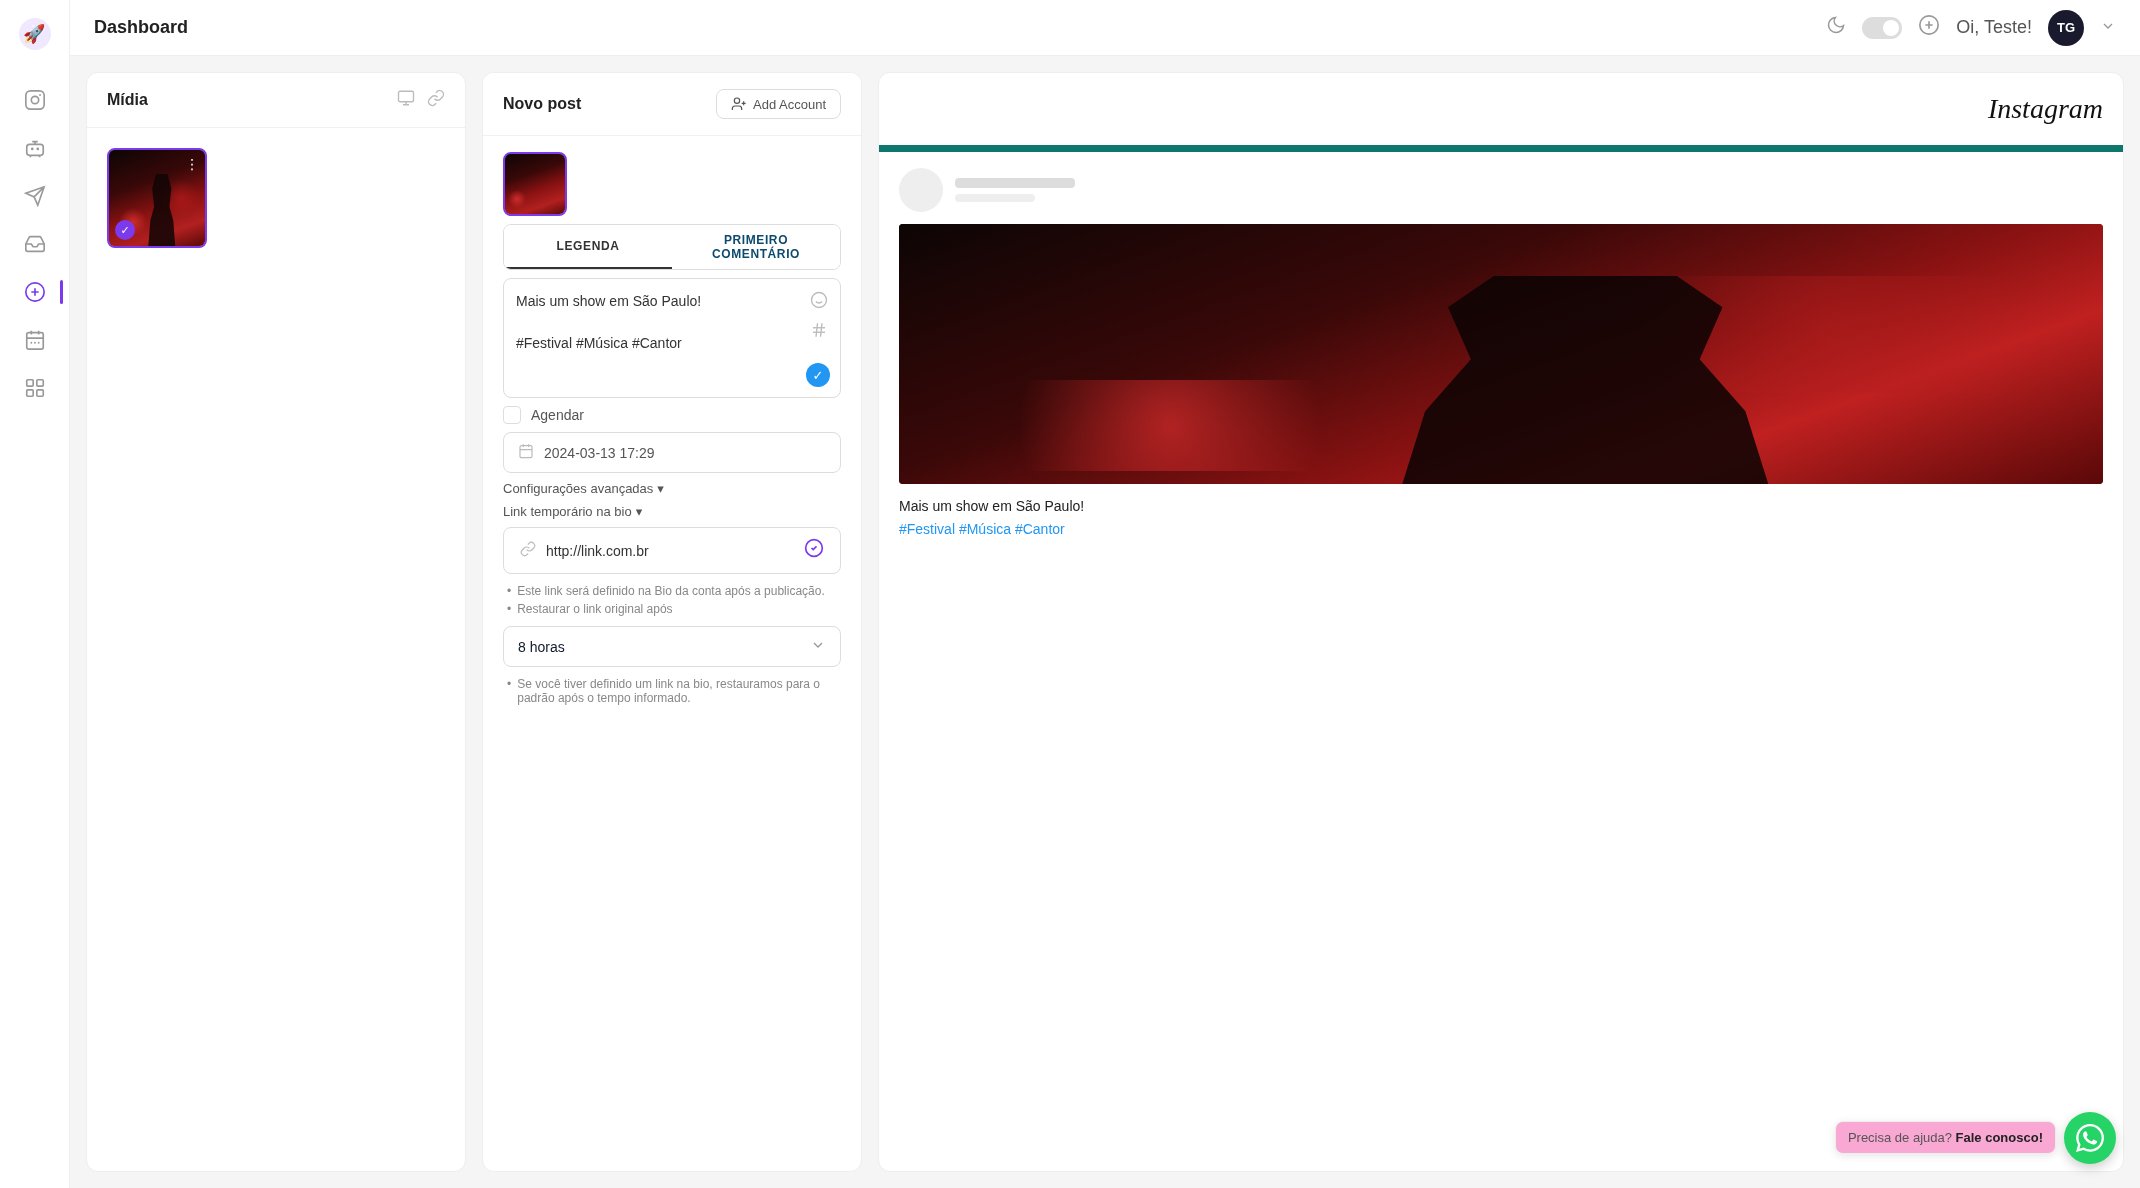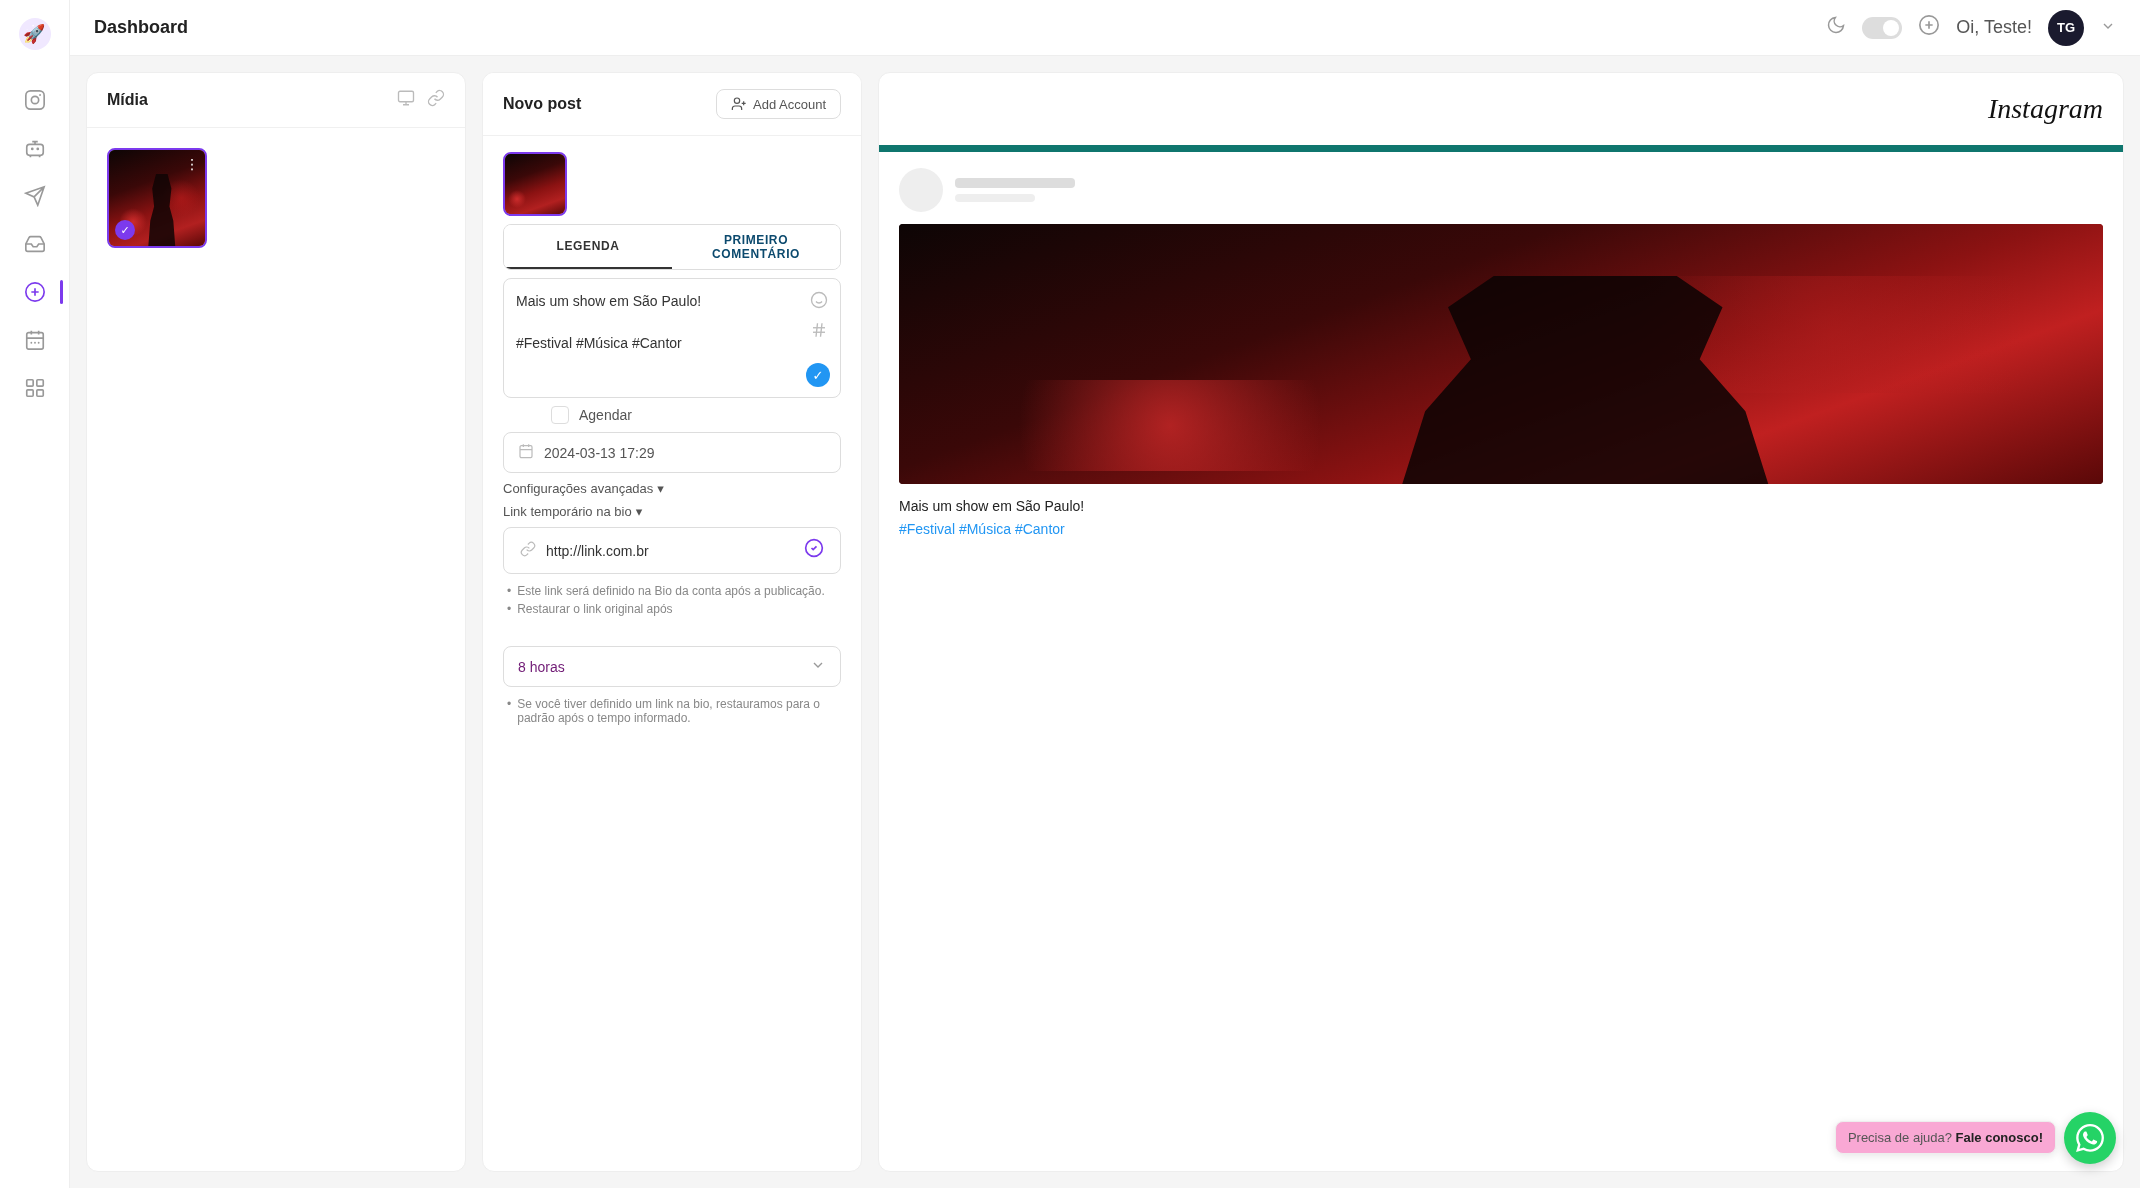--- a/index.html
+++ b/index.html
@@ -267,21 +267,20 @@
       border-radius: 50%;
       display: flex; align-items: center; justify-content: center;
       color: #fff;
       font-size: 13px;
     }
 
     .schedule-row {
       display: flex;
       align-items: center;
       gap: 10px;
-      margin-left: 48px;
     }
     .schedule-checkbox {
       width: 18px; height: 18px;
       border: 1px solid #ddd;
       border-radius: 4px;
       cursor: pointer;
     }
     .schedule-label { font-size: 14px; color: #555; }
 
     .date-input {
@@ -330,23 +329,22 @@
     .hint-bullet { color: #888; }
 
     .hours-select {
       display: flex;
       align-items: center;
       justify-content: space-between;
       border: 1px solid #ddd;
       border-radius: 8px;
       padding: 10px 14px;
       font-size: 14px;
-      color: #701a75;
-      cursor: pointer;
-      margin-top: 20px;
+      color: #0f172a;
+      cursor: pointer;
     }
 
     
     .instagram-card {
       flex: 1;
       display: flex;
       flex-direction: column;
       overflow-y: auto;
     }
     .instagram-header {

